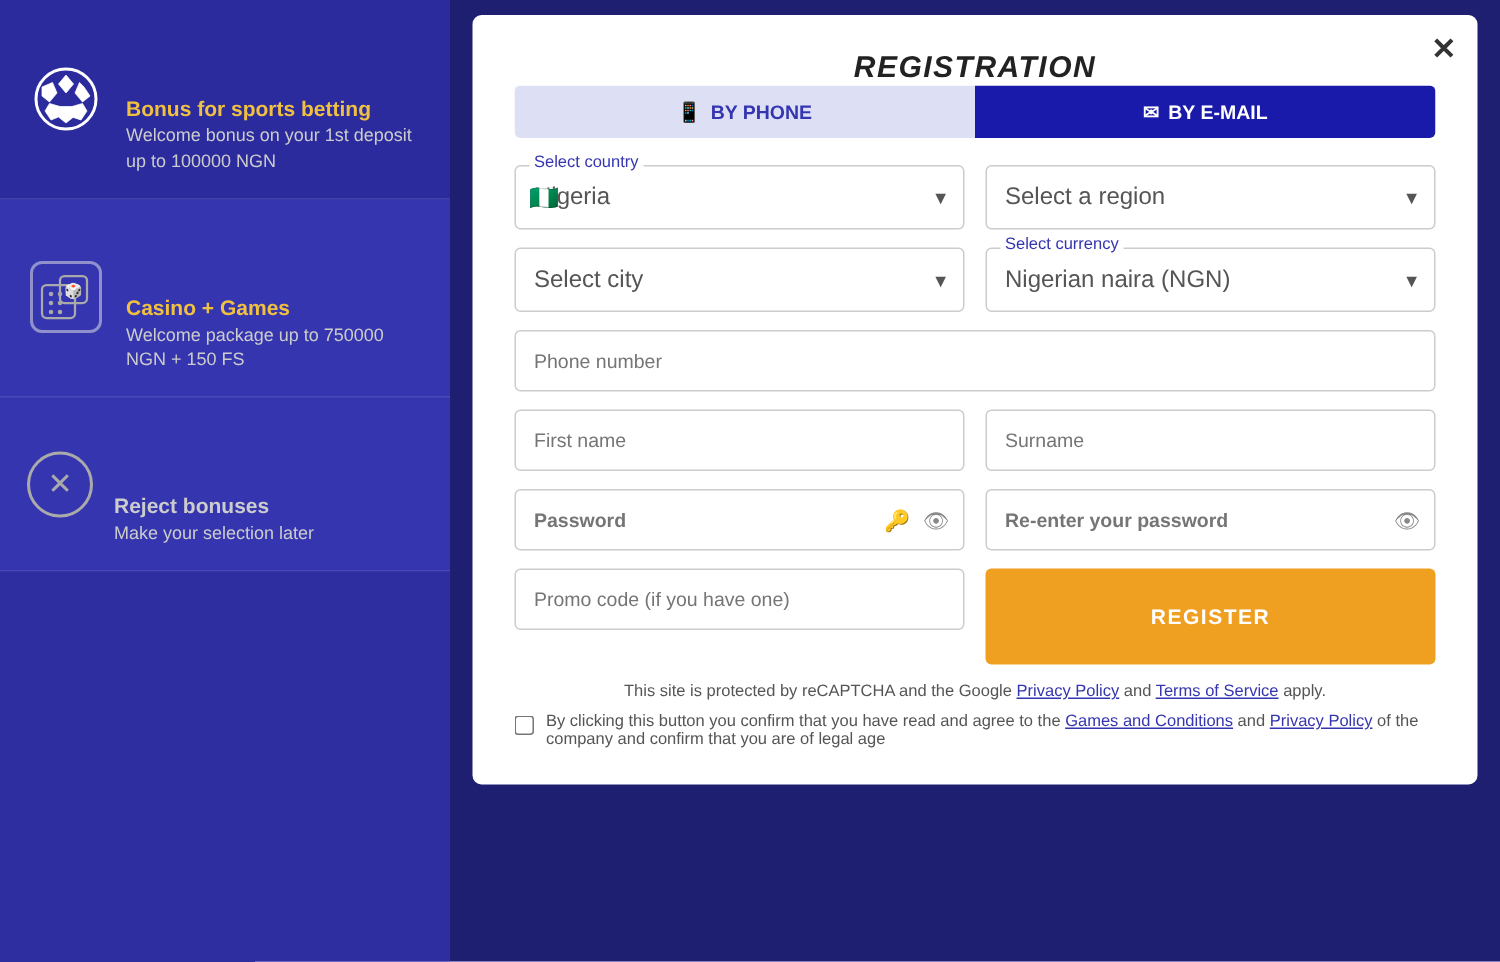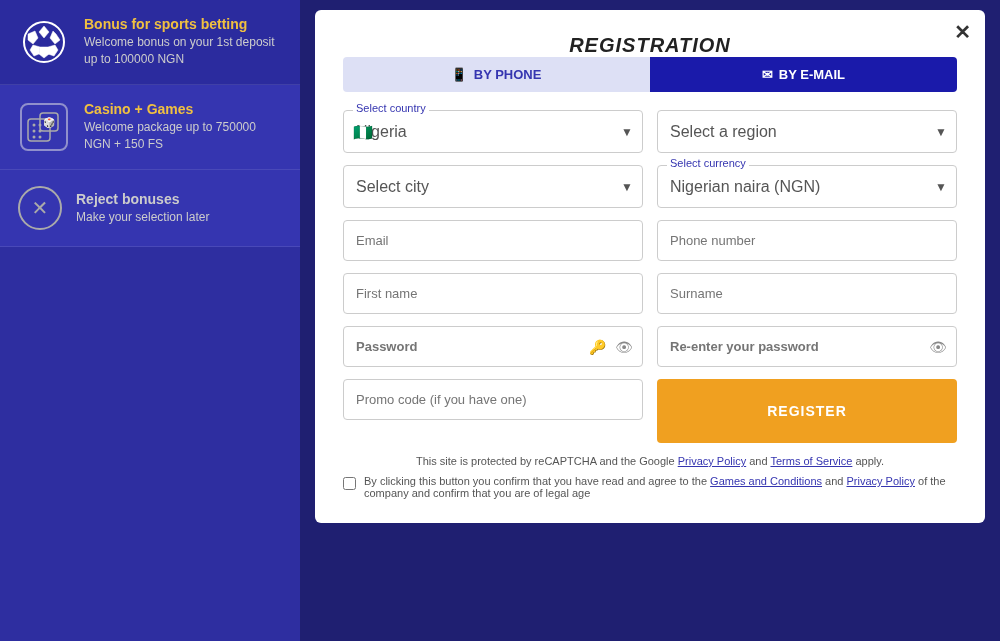--- a/index.html
+++ b/index.html
@@ -37,20 +37,21 @@
       width: 52px;
       height: 52px;
       flex-shrink: 0;
       display: flex;
       align-items: center;
       justify-content: center;
     }
 
     .sidebar-text-block {
       color: white;
+      margin-top: 48px;
     }
 
     .sidebar-title {
       font-size: 14px;
       font-weight: bold;
       color: #fff;
     }
 
     .sidebar-desc {
       font-size: 12px;
@@ -423,23 +424,20 @@
           <select>
             <option>Nigerian naira (NGN)</option>
           </select>
           <span class="chevron">▼</span>
         </div>
       </div>
     </div>
 
     <div class="form-row">
       <div class="form-group">
-        <input type="email" class="form-control" placeholder="Email" style="">
-      </div>
-      <div class="form-group">
         <input type="tel" class="form-control" placeholder="Phone number" style="">
       </div>
     </div>
 
     <div class="form-row">
       <div class="form-group">
         <input type="text" class="form-control" placeholder="First name" style="">
       </div>
       <div class="form-group">
         <input type="text" class="form-control" placeholder="Surname" style="">

